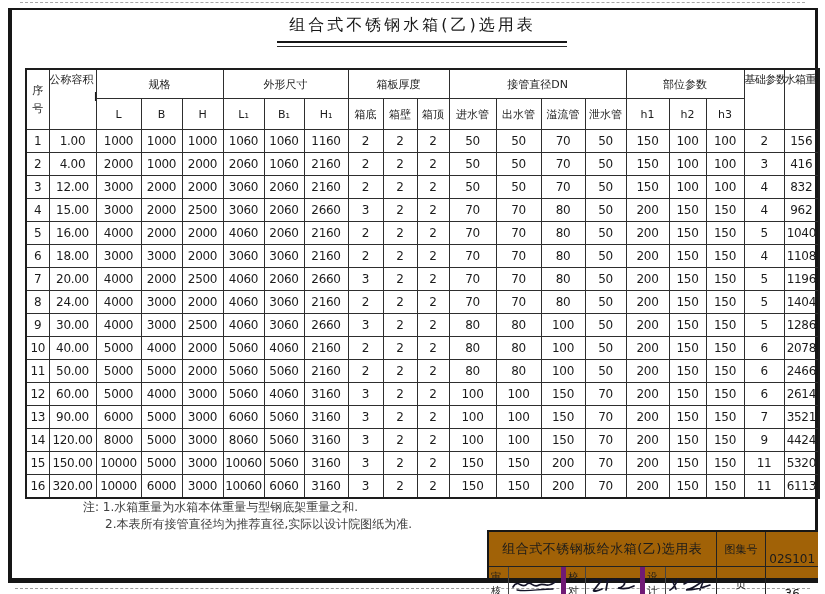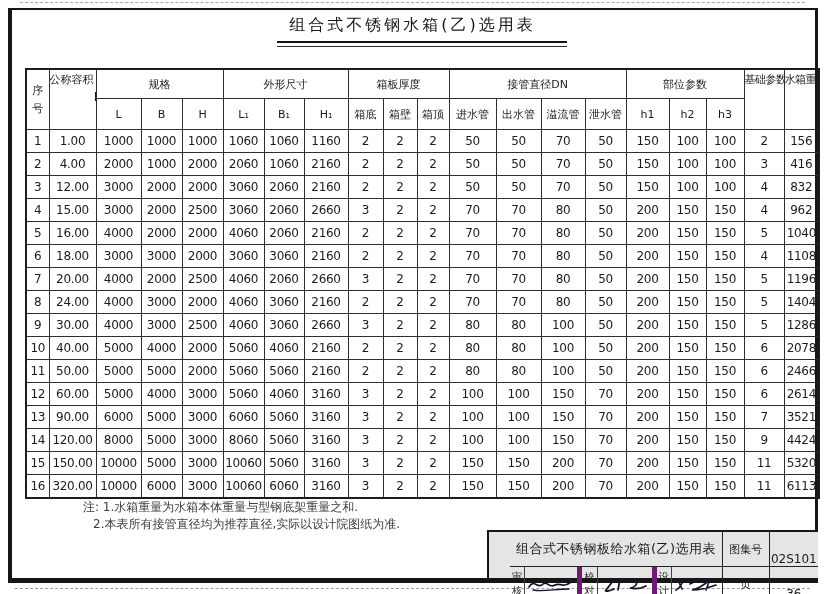--- a/index.html
+++ b/index.html
@@ -34,25 +34,25 @@
   }
   table.sel thead tr.h1 th{height:28px;font-size:11px;}
   table.sel thead tr.h2 th{height:30px;font-size:11px;}
   table.sel thead th.lat{font-size:12px;}
   table.sel tbody td{height:22px;font-size:12px;letter-spacing:-0.3px;}
   .stack{display:flex;justify-content:space-around;height:56px;}
   .stack .u{font-size:16px;margin-top:14px;}
   .seq-wrap{width:14px;margin:0 auto;line-height:1.6;word-break:break-all;white-space:normal;font-size:11px;}
   .th-sm{font-size:10px;letter-spacing:-0.5px;}
   .notes{position:absolute;left:83px;top:499px;font-size:12px;line-height:17px;color:#404040;}
-  .notes .l2{margin-left:10px;}
+  .notes .l2{margin-left:22px;}
   .title-block{
     position:absolute;left:487px;top:530px;width:331px;height:48px;
     border:2px solid #161616;border-right:none;border-bottom:none;
-    display:flex;flex-direction:column;box-sizing:border-box;background:#e5e5e5;padding-left:21px;
+    display:flex;flex-direction:column;box-sizing:border-box;background:#a16207;
   }
   .tb-row1{display:flex;flex:1 1 27px;border-bottom:1px solid #222;}
   .tb-row2{display:flex;flex:1 1 19px;}
   .tb-name{width:229px;display:flex;align-items:center;justify-content:center;
     font-size:13px;letter-spacing:0.5px;border-right:1px solid #222;box-sizing:border-box;}
   .tb-lab{width:50px;display:flex;align-items:center;justify-content:center;
     font-size:11px;border-right:1px solid #222;box-sizing:border-box;}
   .tb-val{width:52px;display:flex;align-items:center;justify-content:center;font-size:12px;margin-top:20px;}
   .tb-sigs{width:229px;display:flex;align-items:center;border-right:1px solid #222;box-sizing:border-box;}
   .sig-label{font-size:10px;padding:0 2px;border-left:5px solid #701a75;border-right:1px solid #444;

